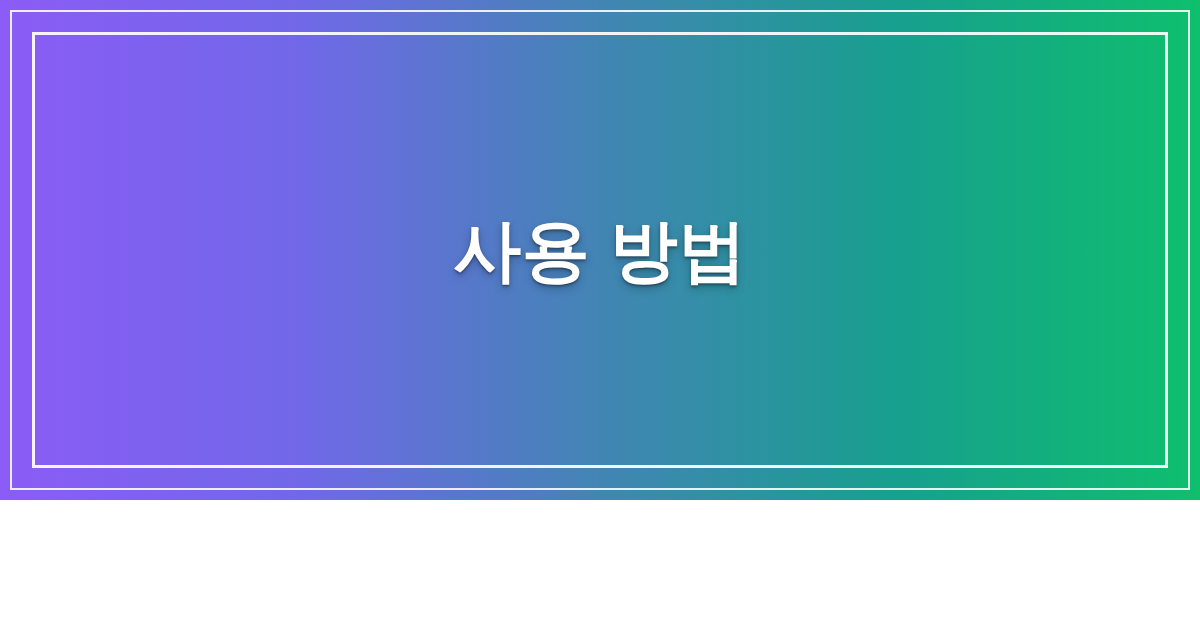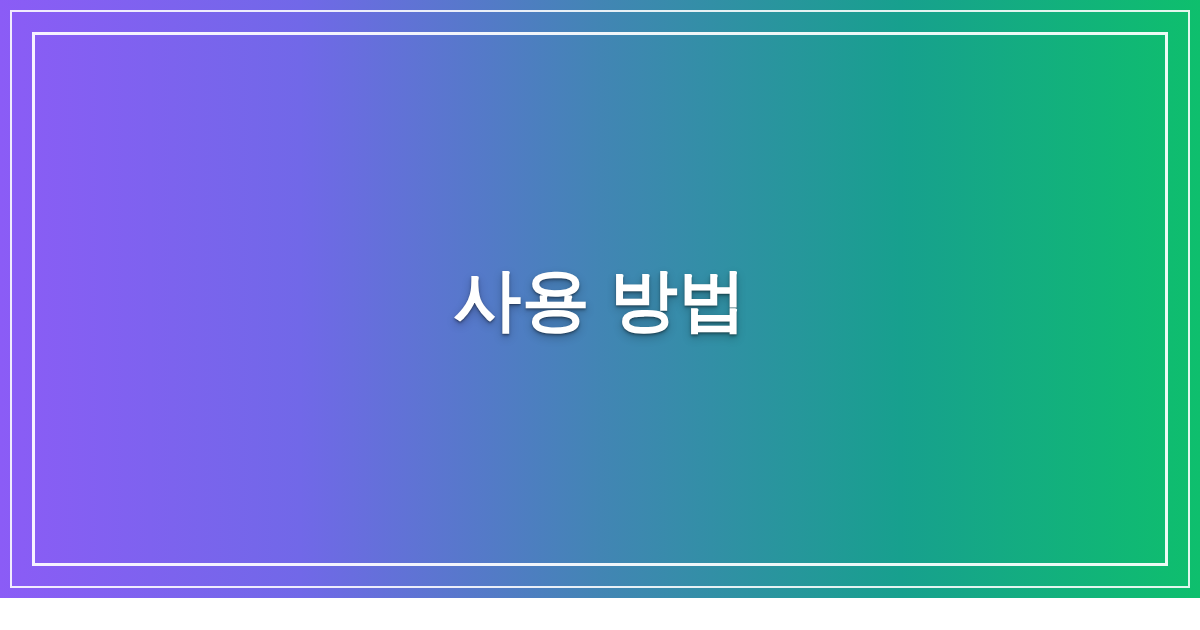--- a/index.html
+++ b/index.html
@@ -13,21 +13,21 @@
     width: 1200px;
     height: 630px;
     overflow: hidden;
     font-family: "Liberation Sans", "DejaVu Sans", sans-serif;
   }
 
   
   .banner {
     position: relative;
     width: 1200px;
-    height: 598px;
+    height: 500px;
     overflow: hidden;
     box-sizing: border-box;
   }
 
   .banner-gradient {
     position: absolute;
     inset: 0;
     background: linear-gradient(
       90deg,
       var(--c-start, #8b5cf6) 0%,

